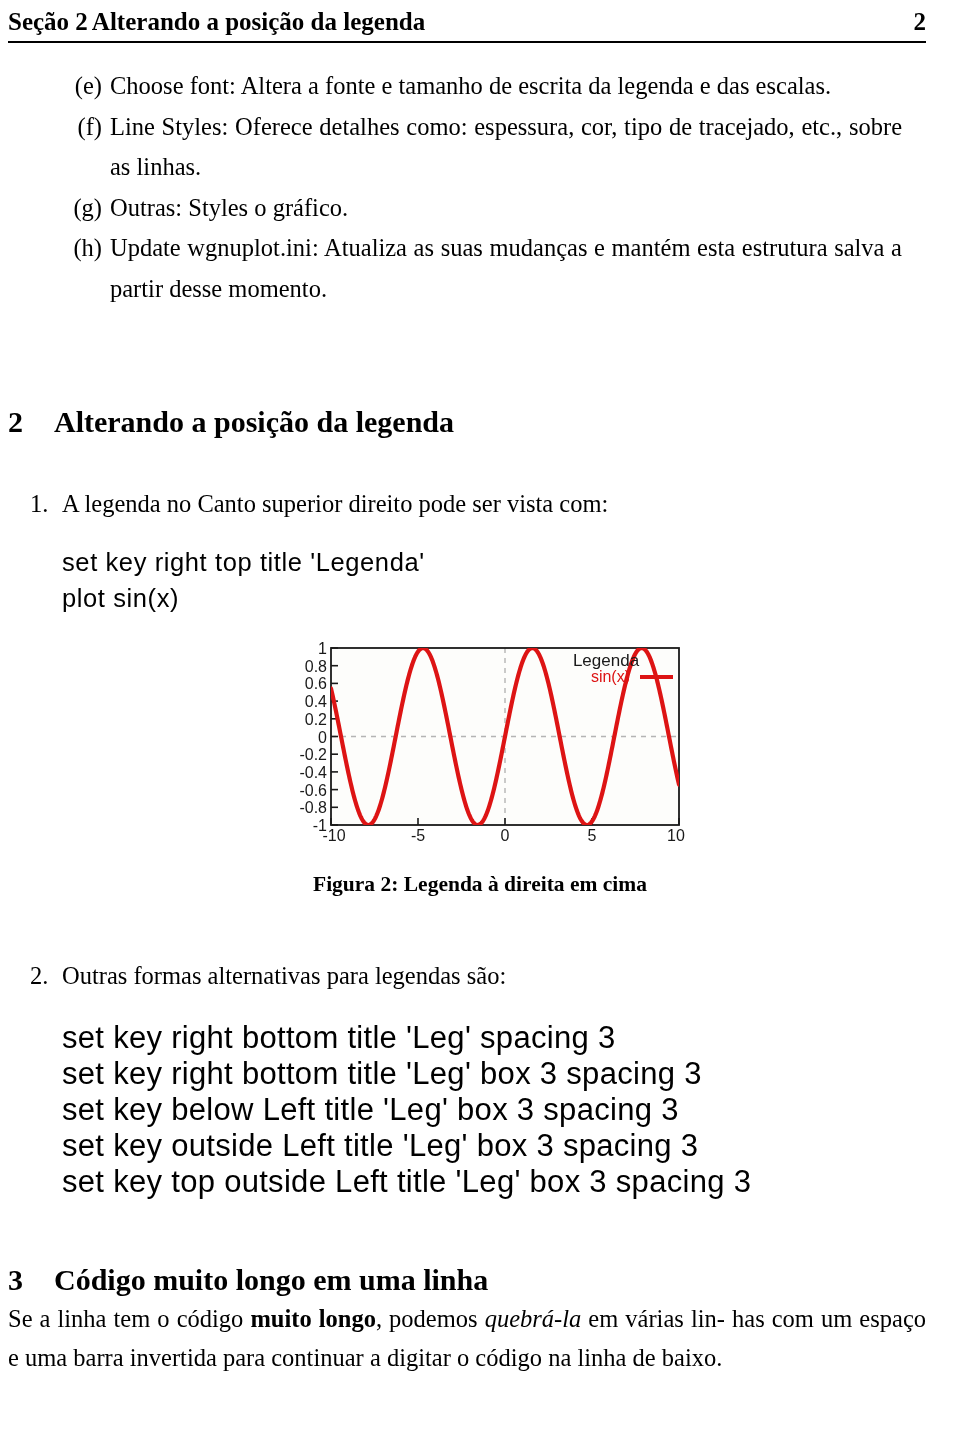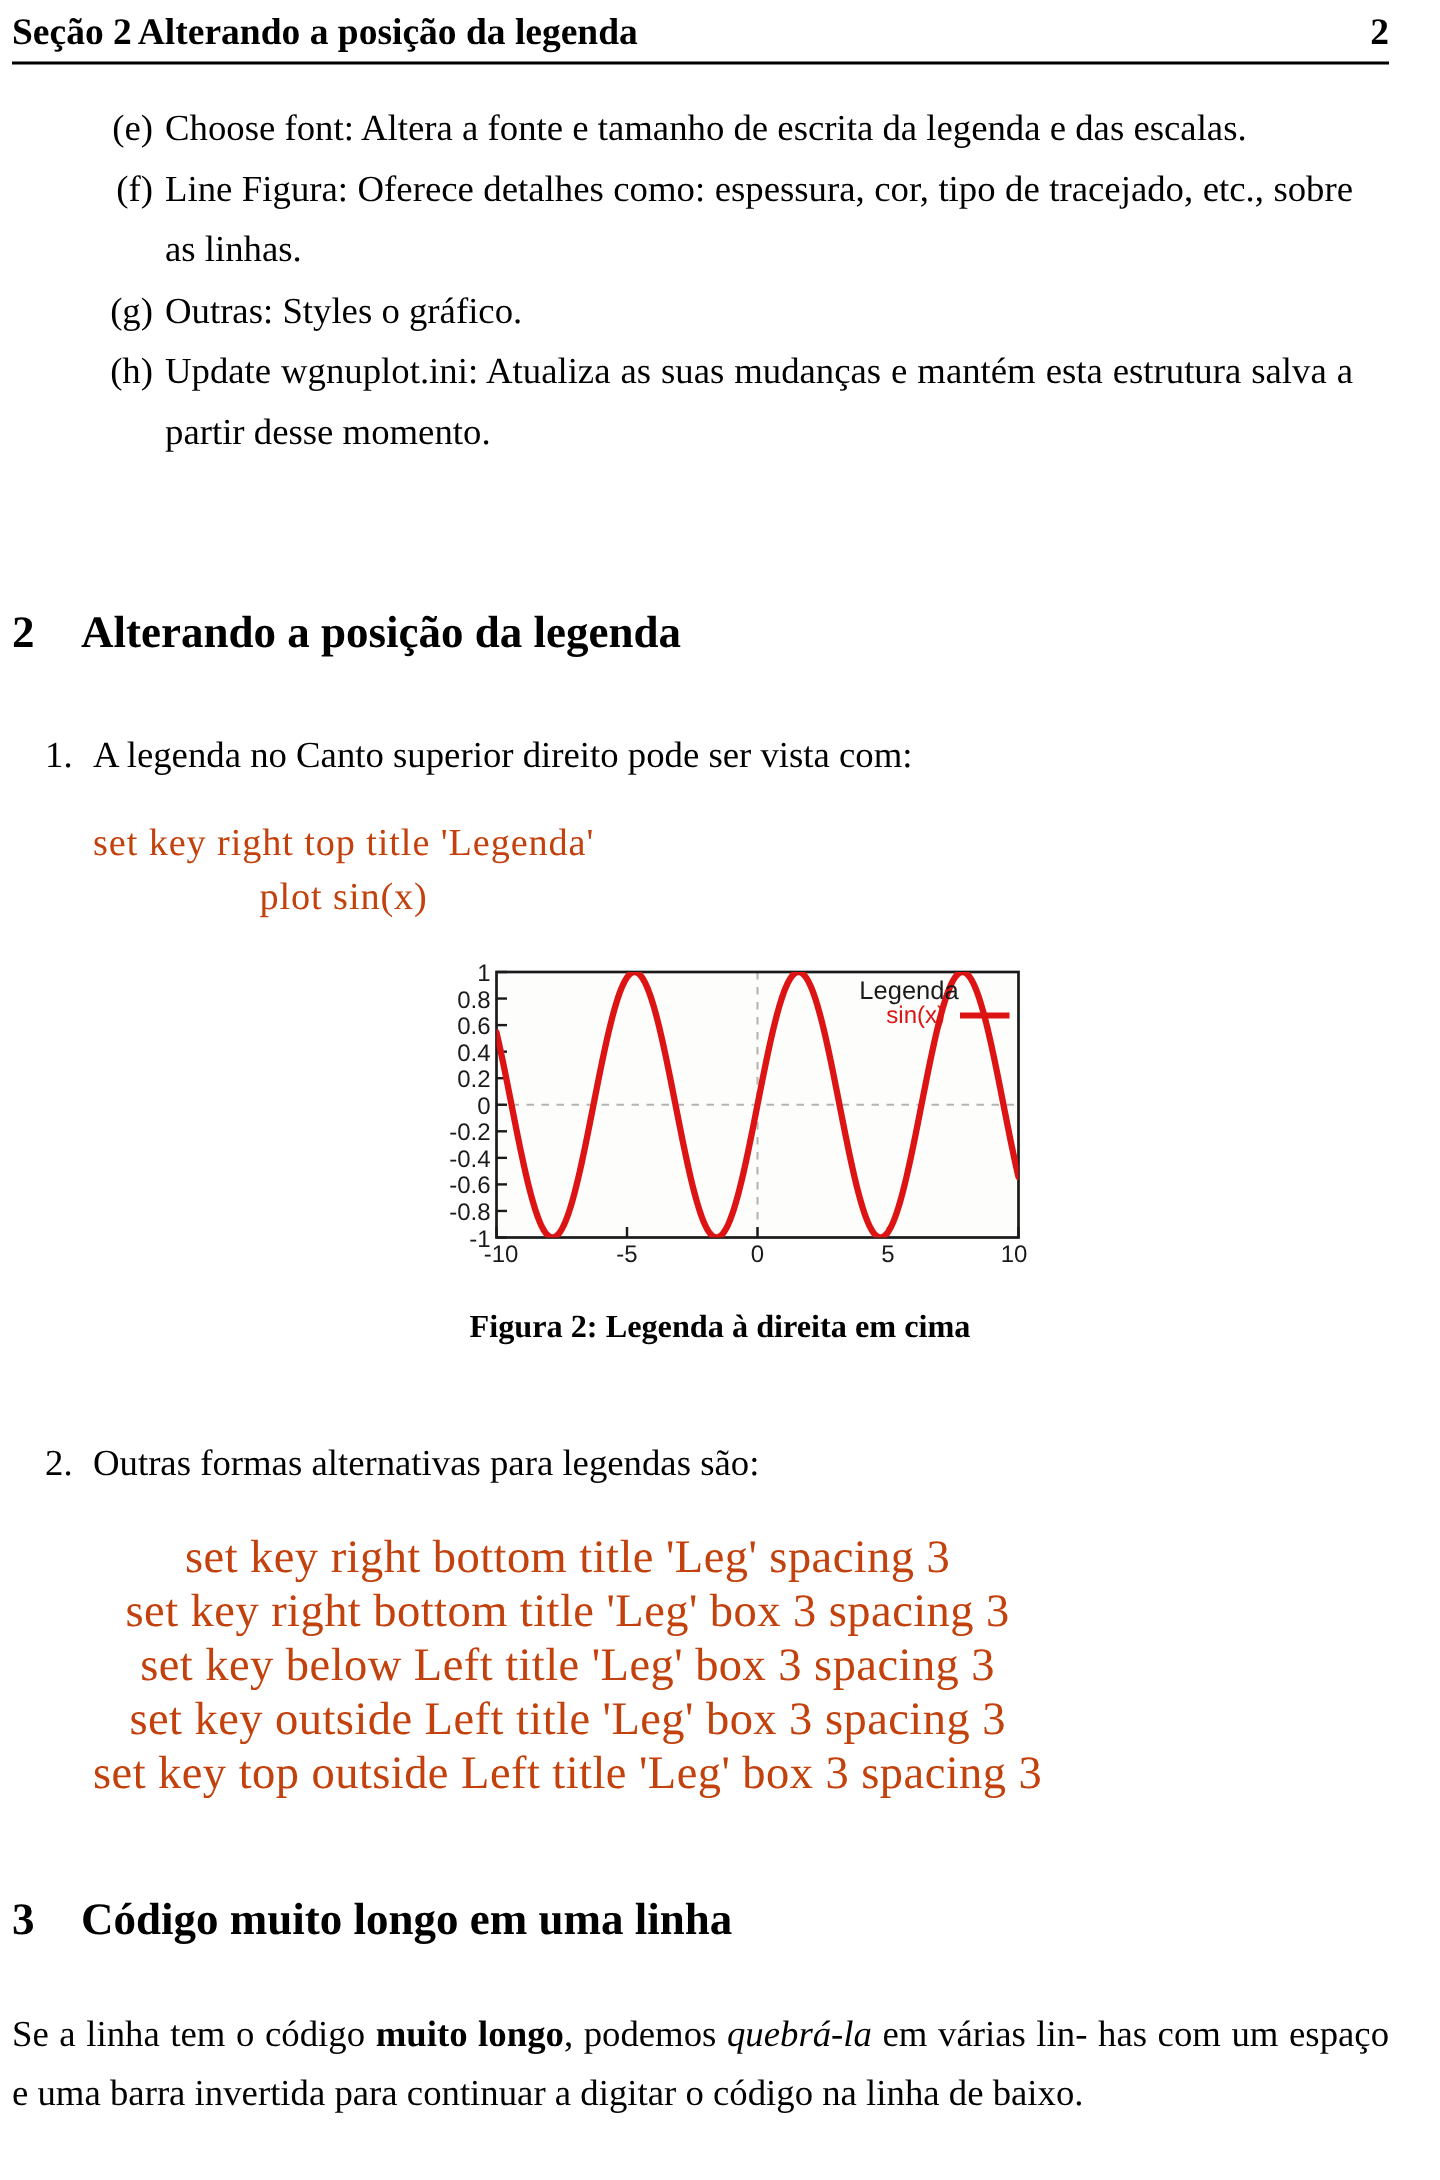--- a/index.html
+++ b/index.html
@@ -108,27 +108,26 @@
     width: 26px;
     text-align: left;
   }
   #item-1 { top: 486px; }
   #item-2 { top: 958px; }
 
   
   .code-block {
     position: absolute;
     left: 62px;
-    font-family: Liberation Serif, serif;
+    font-family: Liberation Sans, sans-serif;
     font-size: 25.5px;
     line-height: 36px;
     white-space: pre;
-    color: #c2410c;
+    color: #000000;
     letter-spacing: 0.6px;
-    text-align: center;
   }
   #code-1 { top: 544px; }
   #code-2 { top: 1020px; font-size: 31px; letter-spacing: 0.3px; }
 
   
   #figure-2 {
     position: absolute;
     left: 0;
     top: 630px;
     width: 960px;
@@ -144,21 +143,21 @@
     text-align: center;
     font-size: 21.5px;
     line-height: 28px;
     font-weight: bold;
   }
 
   
   #closing-paragraph {
     position: absolute;
     left: 8px;
-    top: 1338px;
+    top: 1300px;
     width: 918px;
     font-size: 24.5px;
     line-height: 38.5px;
     text-align: justify;
   }
   #closing-paragraph b { font-weight: bold; }
   #closing-paragraph i { font-style: italic; }
 </style>
 </head>
 <body>
@@ -171,21 +170,21 @@
 </div>
 <div id="header-rule"></div>
 
 <div id="lettered-list">
 
   <div class="lettered-item">
     <span class="marker">(e)</span><b>Choose font</b><span>: Altera a fonte e tamanho de escrita da legenda e das escalas.</span>
   </div>
 
   <div class="lettered-item">
-    <span class="marker">(f)</span><b>Line Figura</b><span>: Oferece detalhes como: espessura, cor, tipo de tracejado, etc., sobre as linhas.</span>
+    <span class="marker">(f)</span><b>Line Styles</b><span>: Oferece detalhes como: espessura, cor, tipo de tracejado, etc., sobre as linhas.</span>
   </div>
 
   <div class="lettered-item">
     <span class="marker">(g)</span><b>Outras</b><span>: Styles o gráfico.</span>
   </div>
 
   <div class="lettered-item">
     <span class="marker">(h)</span><b>Update wgnuplot.ini</b><span>: Atualiza as suas mudanças e mantém esta estrutura salva a partir desse momento.</span>
   </div>
 

